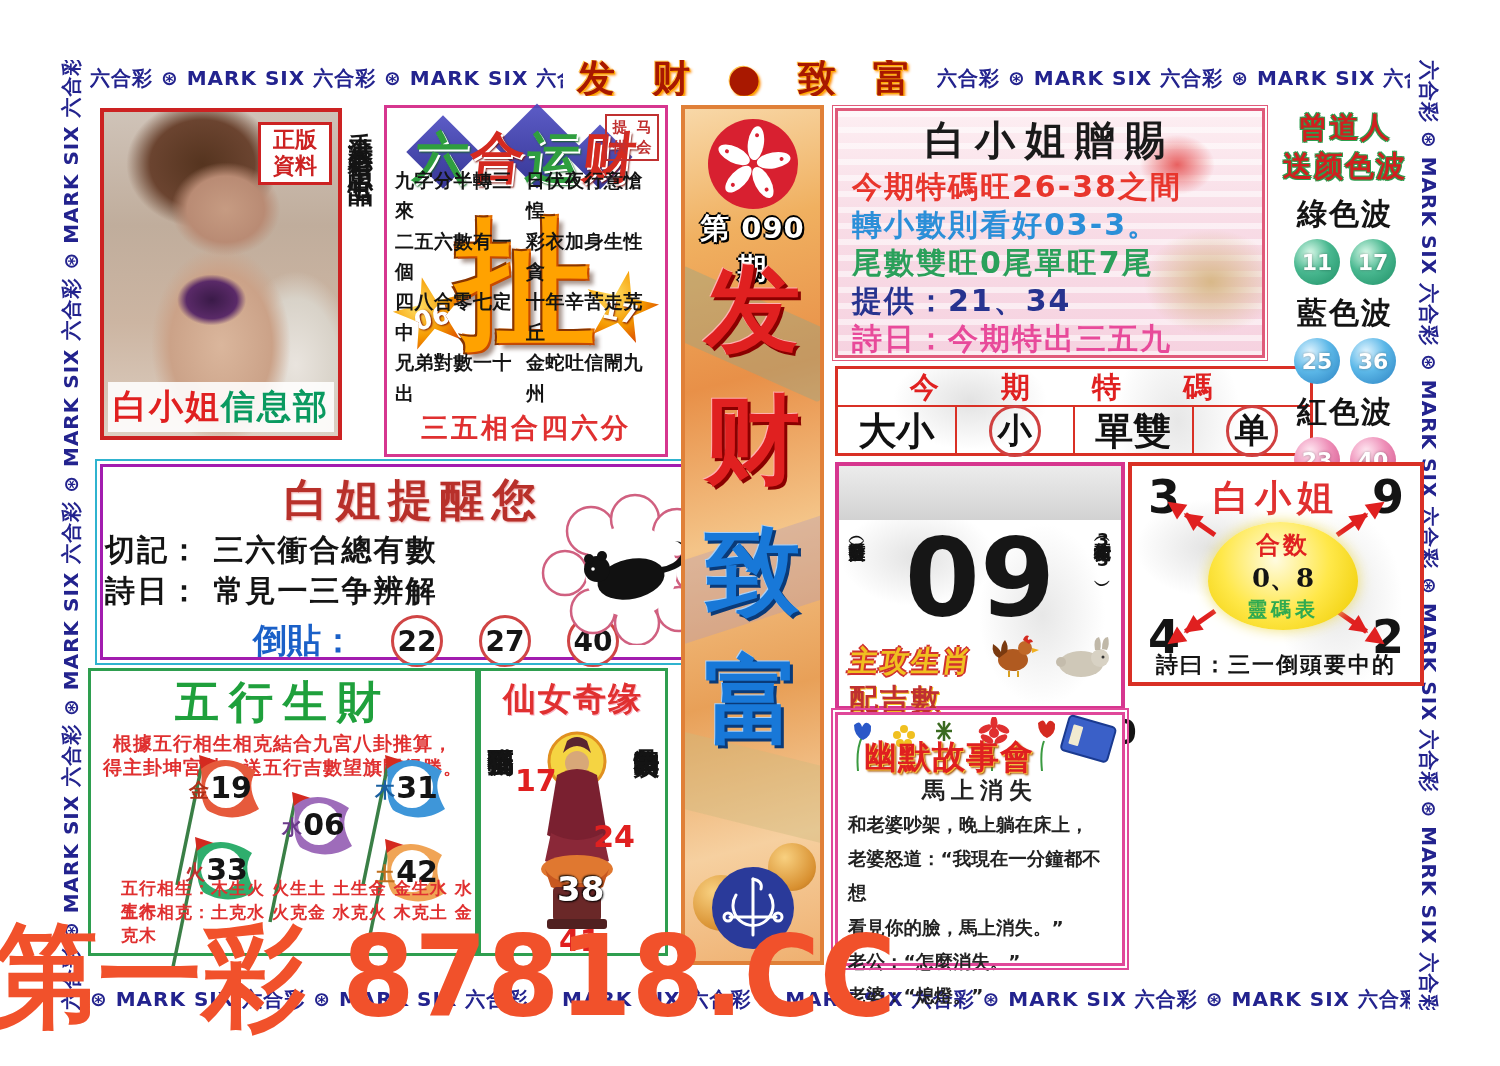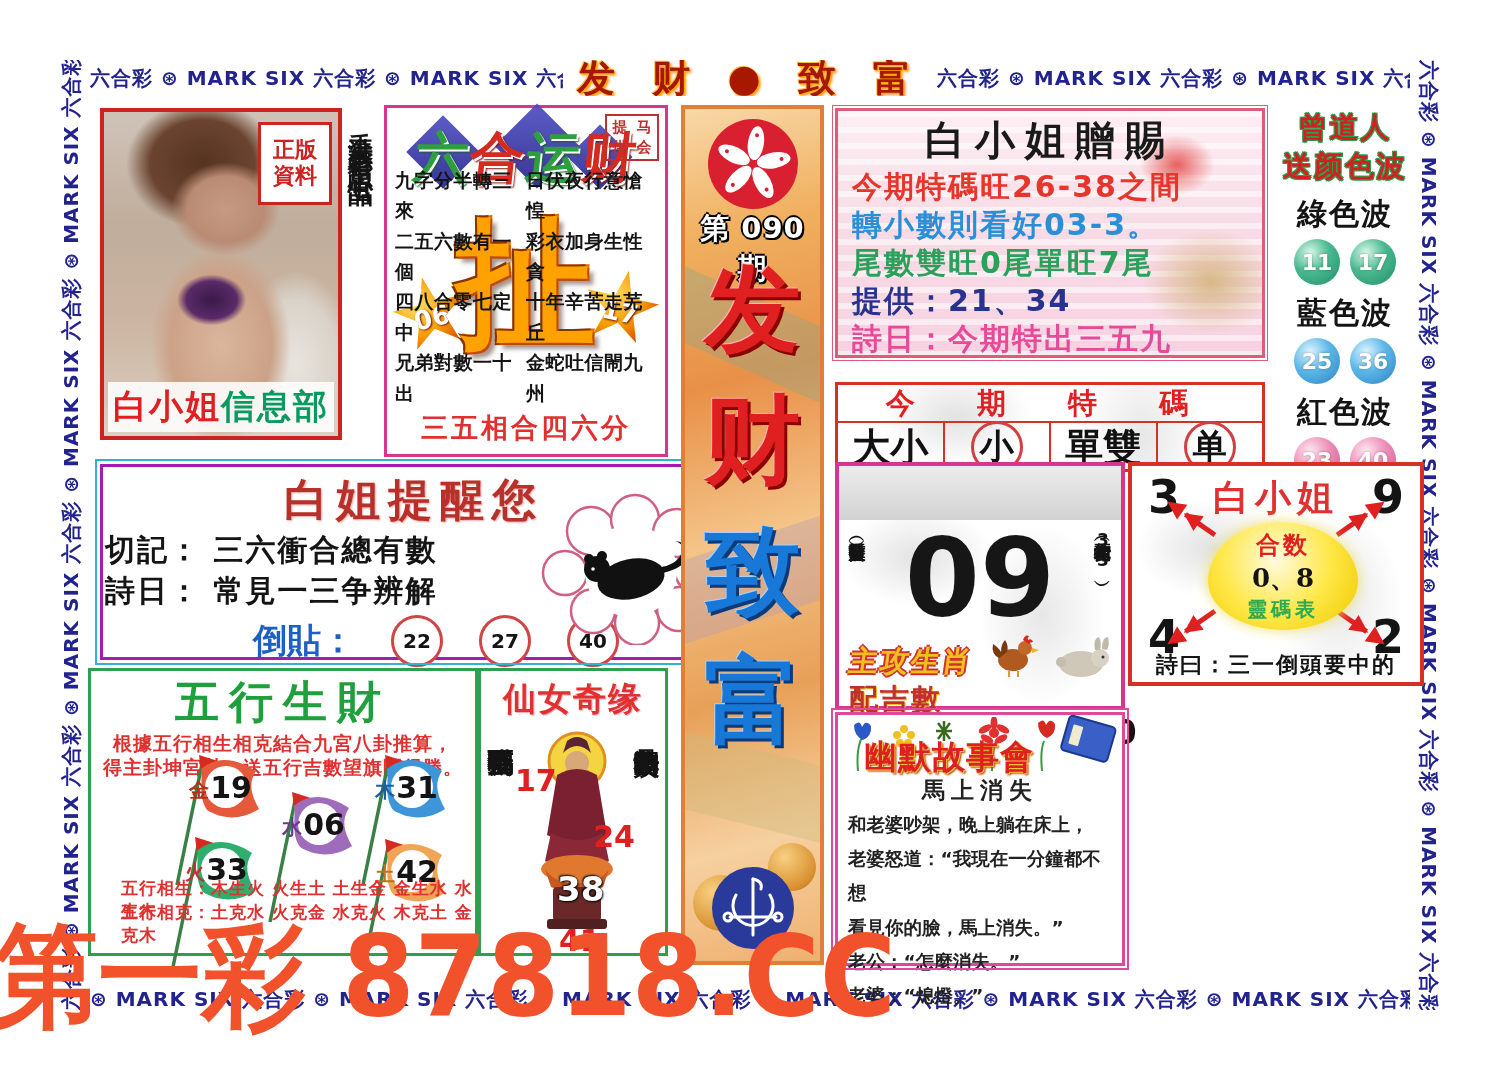--- a/index.html
+++ b/index.html
@@ -23,21 +23,21 @@
   
   #photo{left:100px;top:108px;width:242px;height:332px;border:4px solid #cc2222;
      background:
       radial-gradient(ellipse 46px 34px at 46% 58%,#3a1a48 0%,#5a2a68 55%,rgba(90,42,104,0) 75%),
       radial-gradient(ellipse 70px 60px at 52% 30%,#c69b82 0%,#b98b74 55%,rgba(185,139,116,0) 78%),
       radial-gradient(ellipse 95px 80px at 42% 16%,#55341f 0%,#6b4430 55%,rgba(107,68,48,0) 80%),
       radial-gradient(ellipse 85px 120px at 50% 72%,#dab69c 0%,#cba288 60%,rgba(203,162,136,0) 82%),
       radial-gradient(ellipse 70px 110px at 82% 78%,#e9e4de 0%,#d8d2c8 60%,rgba(216,210,200,0) 85%),
       linear-gradient(180deg,#cfc3b8 0%,#c0ad9c 35%,#ccb5a2 65%,#ddcfc2 100%);}
   #photo .badge{position:absolute;right:6px;top:10px;width:66px;background:#fff;border:3px solid #cc2222;
-      color:#cc2222;font-weight:900;font-size:22px;line-height:1.2;text-align:center;padding:12px 1px;}
+      color:#cc2222;font-weight:900;font-size:22px;line-height:1.2;text-align:center;padding:2px 1px;}
   #photo .caption{position:absolute;left:4px;right:4px;bottom:4px;background:rgba(255,255,255,.88);
       text-align:center;font-size:34px;font-weight:900;letter-spacing:2px;padding:2px 0;}
   #photo .cap-red{color:#e02020;} #photo .cap-green{color:#0a9a60;}
   .vtext{writing-mode:vertical-rl;text-orientation:upright;}
   #hk-vertical{position:absolute;left:344px;top:112px;height:340px;font-size:25px;font-weight:900;
       color:#141414;letter-spacing:5px;}
   
   #yuncai{left:384px;top:105px;width:284px;height:352px;border:3px solid #d6368f;}
   #yuncai .diamond{position:absolute;background:linear-gradient(135deg,#4a4ac0,#20208a);transform:rotate(45deg);opacity:.9;}
   #yuncai .title{position:absolute;left:0;right:0;top:14px;text-align:center;font-size:54px;font-weight:900;
@@ -58,21 +58,21 @@
       font-size:27px;font-weight:900;letter-spacing:3px;}
   
   #reminder{left:100px;top:464px;width:628px;height:196px;border:3px solid #a21caf;outline:2px solid #2fb3cf;outline-offset:3px;}
   #reminder .title{text-align:center;font-size:44px;font-weight:900;color:#b8302a;letter-spacing:8px;margin-top:4px;
       text-shadow:1px 1px 2px #e8a0a0;}
   #reminder .line{font-family:"DejaVu Serif","Liberation Serif",serif;font-size:30px;font-weight:bold;color:#141414;
       margin-left:2px;letter-spacing:2px;line-height:1.35;}
   #reminder .daotie{margin:4px 0 0 150px;display:flex;align-items:center;gap:36px;}
   #reminder .daotie .lbl{color:#1a60c8;font-size:34px;font-weight:900;}
   .numcircle{width:46px;height:46px;border:3px solid #d04545;border-radius:50%;display:flex;align-items:center;
-      justify-content:center;font-size:20px;font-weight:bold;color:#141414;background:#fff;}
+      justify-content:center;font-size:28px;font-weight:bold;color:#141414;background:#fff;}
   #ratcloud{position:absolute;right:8px;top:26px;}
   
   #wuxing{left:88px;top:668px;width:390px;height:288px;border:3px solid #2e9e4f;}
   #wuxing .title{text-align:center;font-size:44px;font-weight:900;color:#1fa03c;letter-spacing:10px;margin-top:2px;}
   #wuxing .sub{color:#e03030;font-weight:bold;font-size:19px;text-align:center;line-height:1.25;letter-spacing:1px;font-family:Liberation Serif, serif;}
   .flag{position:absolute;width:100px;height:140px;}
   .flag .num{position:absolute;left:47px;top:21px;width:42px;text-align:center;font-size:30px;font-weight:900;color:#141414;}
   .flag .elem{position:absolute;left:26px;top:28px;font-size:20px;font-weight:900;}
   #wuxing .rel{position:absolute;left:12px;bottom:30px;color:#e03030;font-weight:900;font-size:17px;letter-spacing:1px;margin-left:18px;}
   #wuxing .rel2{bottom:6px;}
@@ -100,21 +100,21 @@
   
   #zengci{left:835px;top:108px;width:430px;height:250px;border:3px solid #e05a7a;outline:1px solid #e05a7a;outline-offset:2px;
      background:
       radial-gradient(ellipse 90px 70px at 88% 70%,#d8b888 0%,rgba(216,184,136,0) 75%),
       radial-gradient(ellipse 50px 40px at 80% 22%,#e86060 0%,rgba(232,96,96,0) 75%),
       repeating-linear-gradient(180deg,rgba(255,255,255,.55) 0 6px,rgba(255,255,255,0) 6px 16px),
       linear-gradient(180deg,#fdeef2 0%,#f8dce6 45%,#f6d2e0 100%);}
   #zengci .title{text-align:center;color:#1a1a1a;font-size:40px;font-weight:900;letter-spacing:10px;margin-top:2px;}
   #zengci .ln{font-size:30px;font-weight:900;letter-spacing:2px;line-height:1.27;margin-left:14px;}
   
-  #tema{left:835px;top:382px;width:430px;height:90px;border:3px solid #d93025;}
+  #tema{left:835px;top:366px;width:478px;height:90px;border:3px solid #d93025;}
   #tema .hd{height:36px;line-height:36px;text-align:center;color:#e02020;font-size:29px;font-weight:900;
       letter-spacing:26px;border-bottom:2px solid #d93025;}
   #tema .row{display:flex;height:48px;align-items:center;}
   #tema .cell{flex:1;text-align:center;font-size:38px;font-weight:900;color:#111;display:flex;align-items:center;justify-content:center;}
   #tema .cell+.cell{border-left:2px solid #d93025;height:100%;}
   #tema .circ{width:46px;height:46px;border:3px solid #d04040;border-radius:50%;display:flex;align-items:center;
       justify-content:center;font-size:34px;}
   
   #sebo{left:1272px;top:108px;width:146px;height:352px;background:transparent;}
   #sebo .t{text-align:center;color:#d02020;font-weight:900;font-size:29px;letter-spacing:2px;line-height:1.35;

